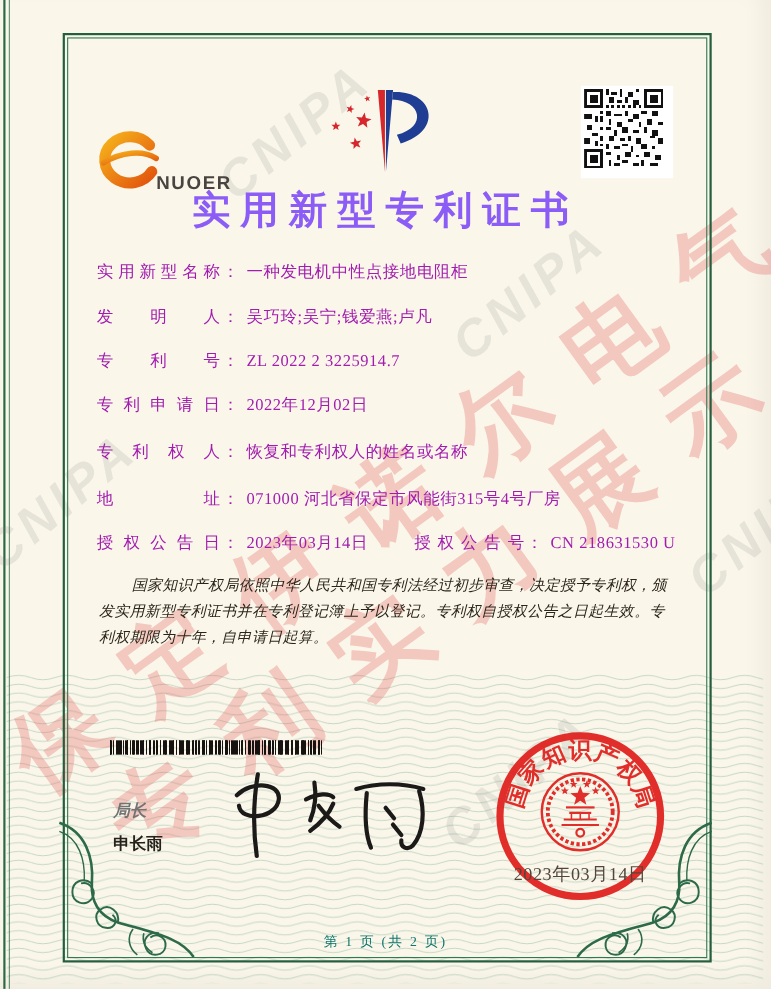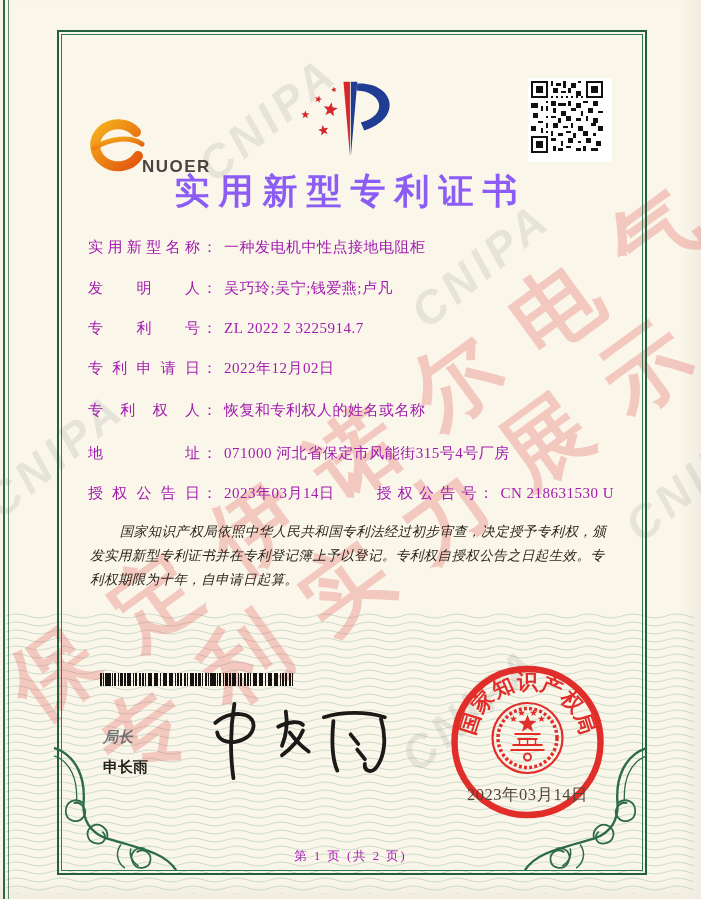--- a/index.html
+++ b/index.html
@@ -41,21 +41,21 @@
       repeating-linear-gradient(90deg,#15120f 0 1px,transparent 1px 3px),
       repeating-linear-gradient(90deg,#15120f 0 2px,transparent 2px 7px),
       repeating-linear-gradient(90deg,#15120f 0 1px,transparent 1px 5px);}
   .sig-title{position:absolute;left:103px;top:728px;font-size:15px;font-weight:600;z-index:3;
              font-family:"Liberation Sans",sans-serif;color:#737373;font-style:italic;}
   .sig-name{position:absolute;left:103px;top:758px;font-size:15px;font-weight:600;z-index:3;
             font-family:Liberation Serif, serif;color:#26221b;}
   .sig-script{position:absolute;left:202px;top:694px;z-index:3;}
   .seal{position:absolute;left:430px;top:648px;z-index:5;opacity:.95;}
   .footer{position:absolute;left:0;right:0;top:848px;text-align:center;font-size:12.5px;
-          letter-spacing:2px;z-index:3;color:#a21caf;}
+          letter-spacing:2px;z-index:3;color:#0f766e;}
 </style>
 </head>
 <body>
 
 <div class="page">
 
   <svg class="waves" width="688" height="282">
     <defs>
       <pattern id="wv" width="44" height="8" patternUnits="userSpaceOnUse">
         <path d="M0,4 Q11,0 22,4 T44,4" fill="none" stroke="#8fb79d" stroke-width="0.8"></path>

